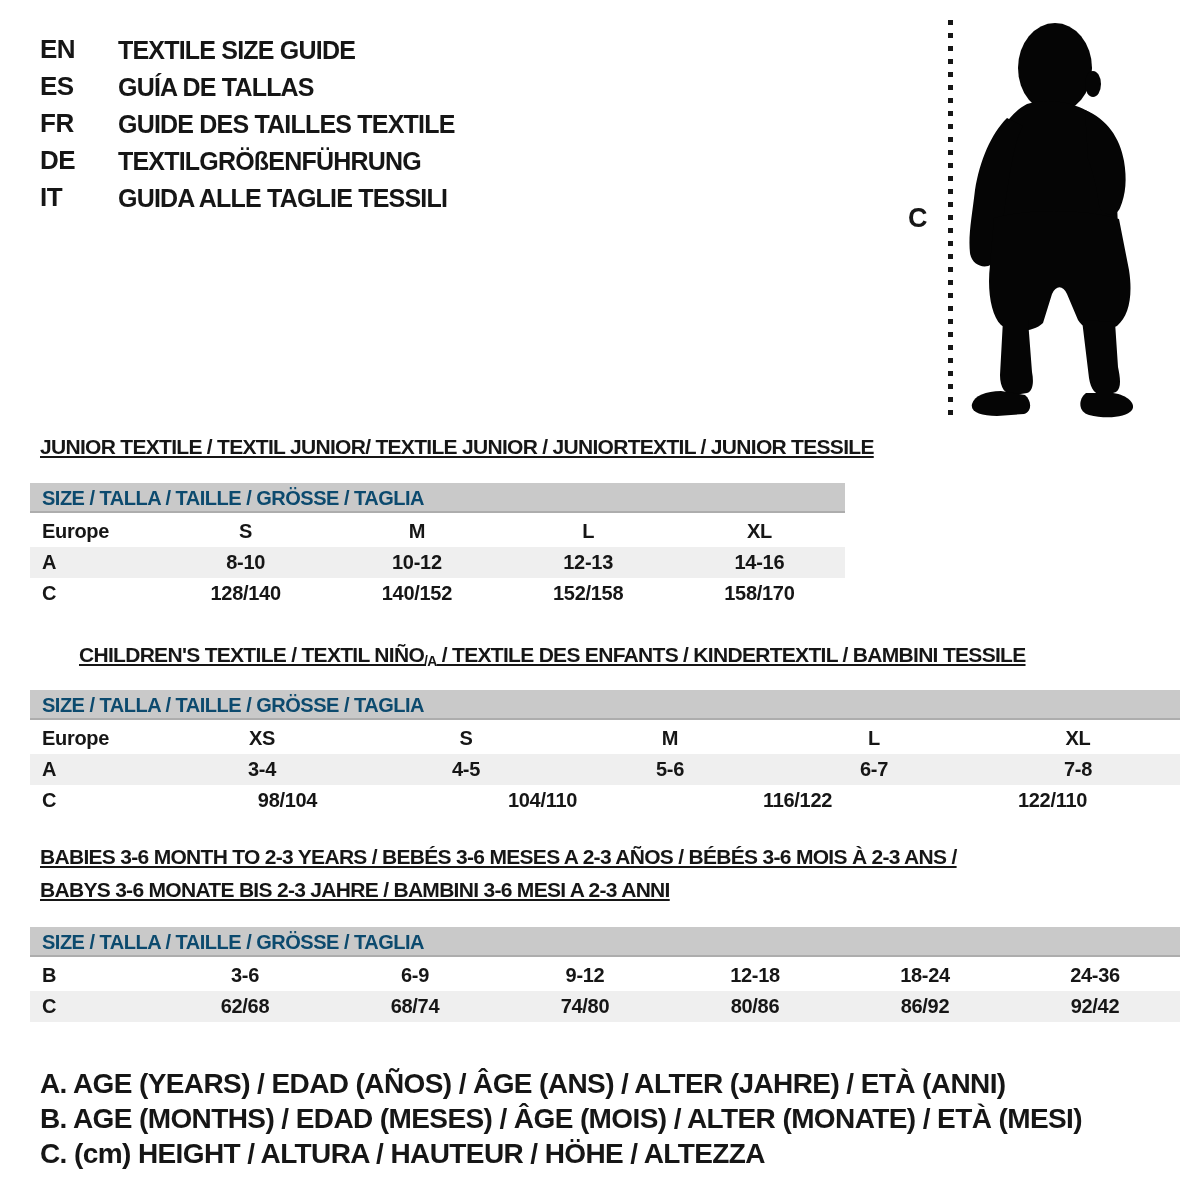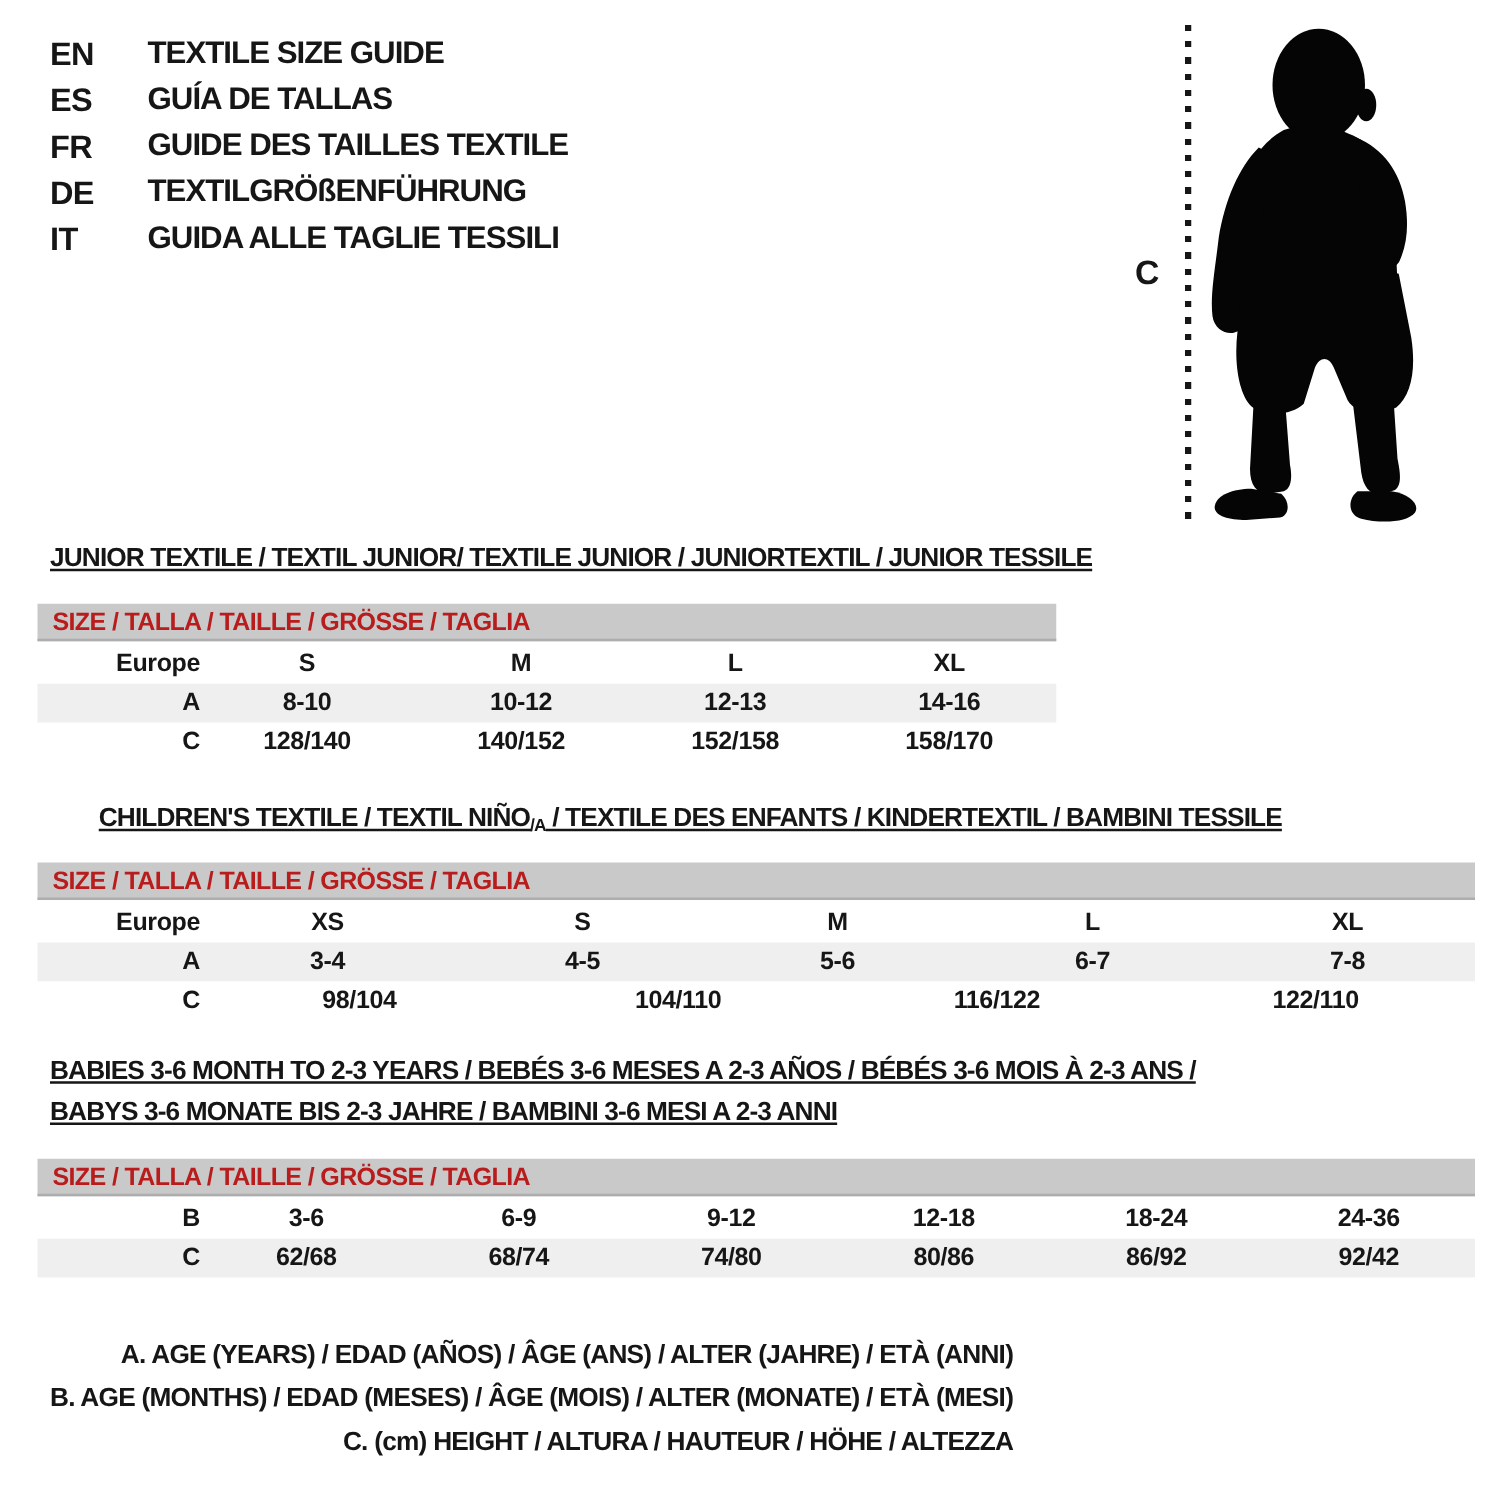--- a/index.html
+++ b/index.html
@@ -4,21 +4,21 @@
 <style>
   html,body{margin:0;padding:0;}
   body{
     width:1200px;height:1200px;position:relative;background:#ffffff;
     font-family:"Liberation Sans", sans-serif;
     font-weight:bold;color:#161616;overflow:hidden;
     -webkit-font-smoothing:antialiased;
   }
   
   .lang-block{position:absolute;left:40px;top:28px;}
-  .lang-row{display:flex;height:37px;align-items:flex-start;}
+  .lang-row{display:flex;height:37px;align-items:flex-end;}
   .lang-code{width:78px;font-size:26px;letter-spacing:-0.5px;}
   .lang-title{font-size:25px;letter-spacing:-0.8px;white-space:nowrap;}
 
   
   .figure-area{position:absolute;left:900px;top:0;width:300px;height:430px;}
   .dashed-line{
     position:absolute;left:48px;top:20px;width:5px;height:396px;
     background:repeating-linear-gradient(to bottom,#161616 0 5px,transparent 5px 13px);
   }
   .measure-label{position:absolute;left:8px;top:203px;font-size:27px;}
@@ -27,31 +27,31 @@
   
   .section-title{
     position:absolute;left:40px;font-size:21px;letter-spacing:-0.7px;white-space:nowrap;text-decoration:underline;
   }
   .sub-a{font-size:14px;vertical-align:-4px;}
 
   
   .size-table{position:absolute;left:30px;}
   .tbl-header{
     height:30px;line-height:30px;background:#c9c9c9;border-bottom:2px solid #adadad;
-    margin-bottom:3px;padding-left:12px;font-size:20px;letter-spacing:-0.5px;color:#b91c1c;
+    margin-bottom:3px;padding-left:12px;font-size:20px;letter-spacing:-0.5px;color:#0c4a6e;
     box-sizing:border-box;
   }
   .tbl-row{display:flex;height:31px;line-height:31px;font-size:20px;letter-spacing:-0.3px;}
   .tbl-row.shaded{background:#efefef;}
-  .cell-label{width:130px;padding-left:12px;box-sizing:border-box;text-align:right;}
+  .cell-label{width:130px;padding-left:12px;box-sizing:border-box;text-align:left;}
   .cell-val{flex:1;text-align:center;}
 
   
   .legend{position:absolute;left:40px;top:1066px;}
-  .legend-line{height:35px;line-height:35px;font-size:21px;letter-spacing:-0.6px;white-space:nowrap;text-align:right;}
+  .legend-line{height:35px;line-height:35px;font-size:28px;letter-spacing:-0.6px;white-space:nowrap;}
 </style>
 </head>
 <body>
 
 <div class="lang-block">
   <div class="lang-row">
     <span class="lang-code">EN</span>
     <span class="lang-title">TEXTILE SIZE GUIDE</span>
   </div>
   <div class="lang-row">

